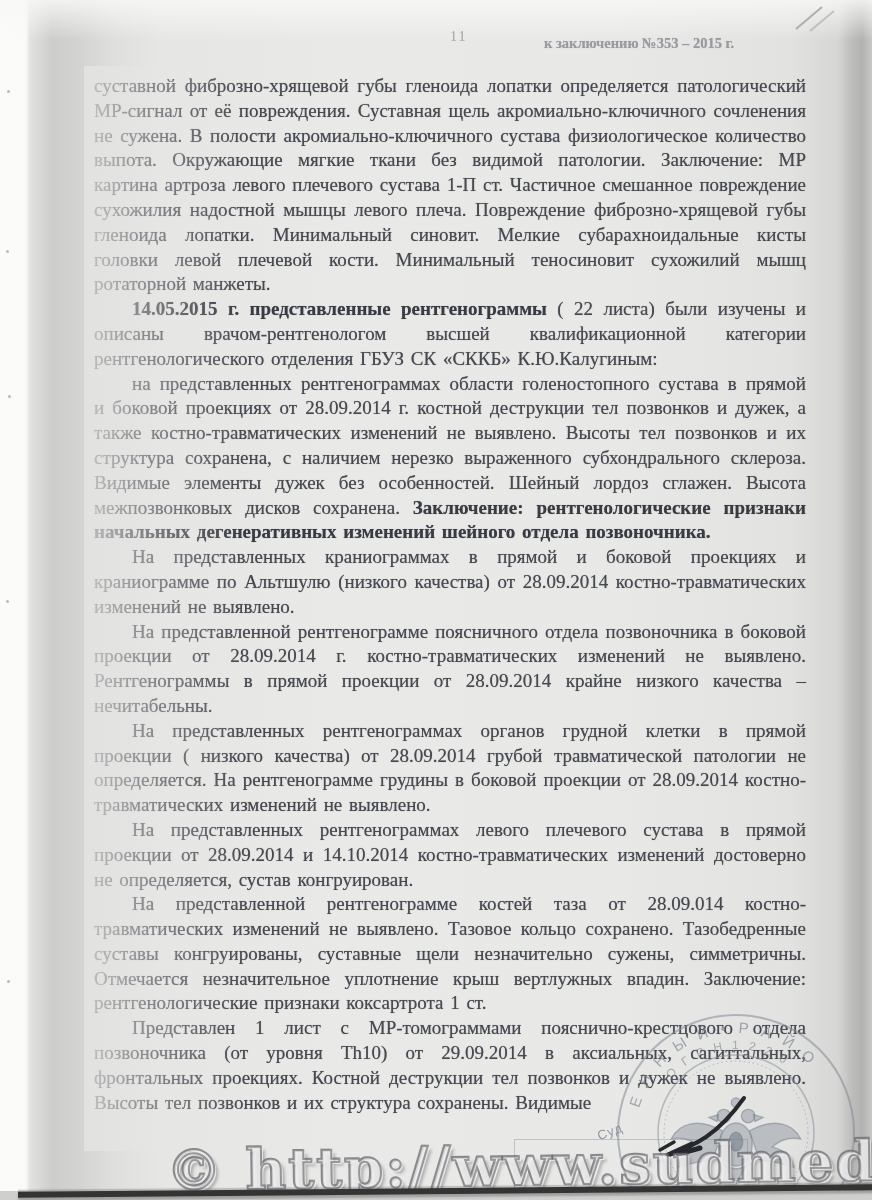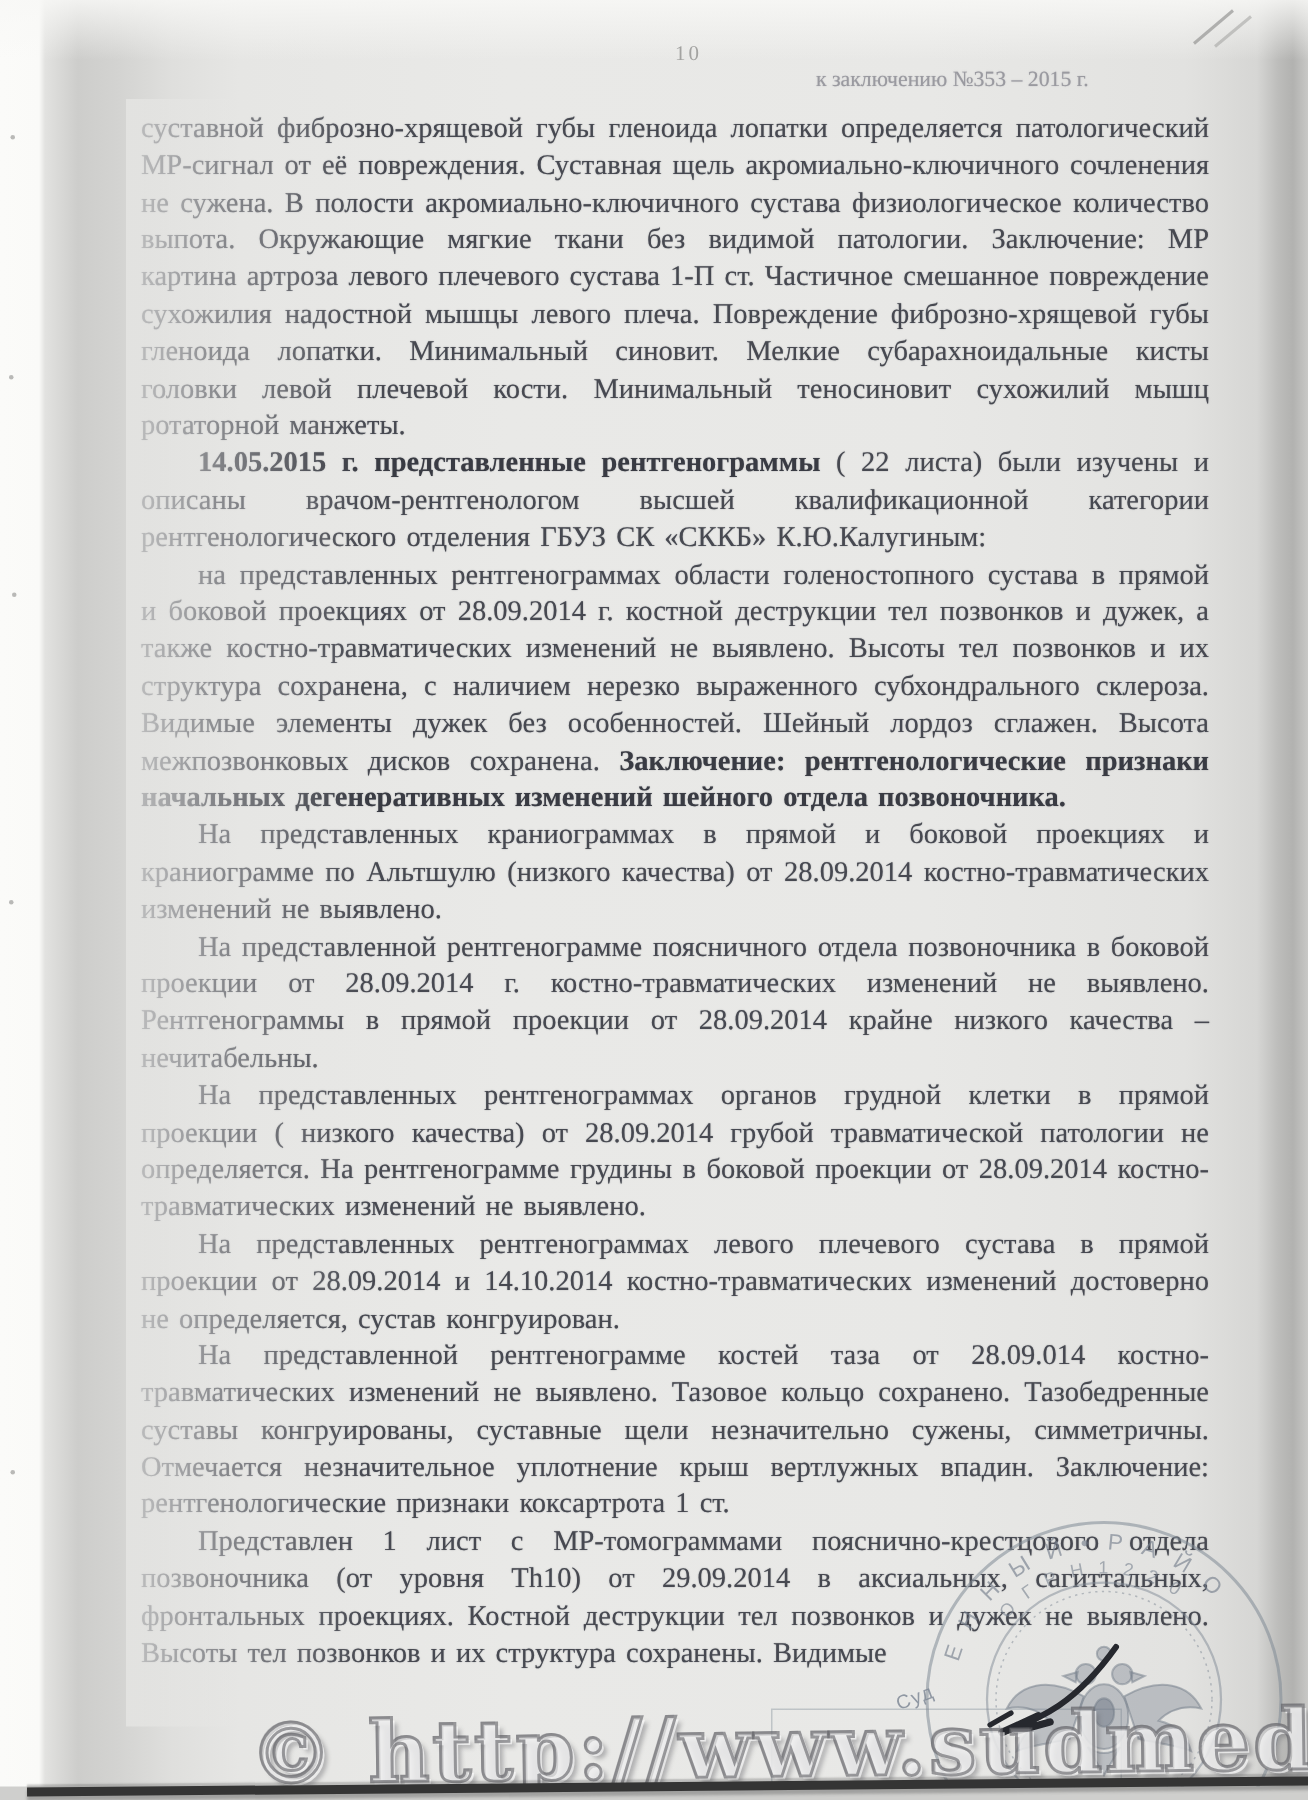--- a/index.html
+++ b/index.html
@@ -19,23 +19,24 @@
         #e9e9e7 340px,#e8e8e6 620px,
         #e2e2e0 790px,#d6d6d4 838px,
         #bdbdbb 852px,#b2b2b0 862px,#c8c8c6 872px);
   }
   
   .page-number{
     position:absolute;left:450px;top:29px;
     font-size:14px;letter-spacing:2px;color:#a3a3a1;
   }
   .header-note{
-    position:absolute;left:544px;top:45px;
+    position:absolute;left:544px;top:35px;
     font-size:14.5px;color:#9a9aa0;
     text-shadow:0 0 .8px rgba(150,150,156,.7);
+    font-weight:bold;
   }
   
   .doc-text{
     position:absolute;left:94px;top:74px;width:712px;
     font-size:19px;line-height:24.8px;color:#474951;
     text-align:justify;word-spacing:2px;
     text-shadow:0 0 .8px rgba(71,73,82,.65);
   }
   .doc-text p{margin:0;}
   .doc-text p.indent{text-indent:38px;}
@@ -81,21 +82,21 @@
     box-shadow:0 -2px 1px rgba(60,60,60,.25), 0 3px 2px rgba(90,90,90,.4);
   }
   .corner-mark{position:absolute;left:788px;top:2px;}
   .speck{position:absolute;width:3px;height:3px;border-radius:50%;background:rgba(120,120,118,.5);}
 </style>
 </head>
 <body>
 
 <div class="page">
 
-  <div class="page-number">10</div>
+  <div class="page-number">11</div>
   <div class="header-note">к заключению №353 – 2015 г.</div>
 
   <svg class="corner-mark" width="56" height="32" viewBox="0 0 56 32">
     <path d="M 8 27 L 34 5" stroke="rgba(150,150,148,.7)" stroke-width="2" fill="none"></path>
     <path d="M 22 29 L 46 9" stroke="rgba(160,160,158,.55)" stroke-width="2" fill="none"></path>
   </svg>
 
   <div class="doc-text">
       <p class=""><span>суставной фиброзно-хрящевой губы гленоида лопатки определяется патологический МР-сигнал от её повреждения. Суставная щель акромиально-ключичного сочленения не сужена. В полости акромиально-ключичного сустава физиологическое количество выпота. Окружающие мягкие ткани без видимой патологии. Заключение: МР картина артроза левого плечевого сустава 1-П ст. Частичное смешанное повреждение сухожилия надостной мышцы левого плеча. Повреждение фиброзно-хрящевой губы гленоида лопатки. Минимальный синовит. Мелкие субарахноидальные кисты головки левой плечевой кости. Минимальный теносиновит сухожилий мышц ротаторной манжеты.</span></p>
       <p class="indent"><span class="bold">14.05.2015 г. представленные рентгенограммы</span><span> ( 22 листа) были изучены и описаны врачом-рентгенологом высшей квалификационной категории рентгенологического отделения ГБУЗ СК «СККБ» К.Ю.Калугиным:</span></p>

